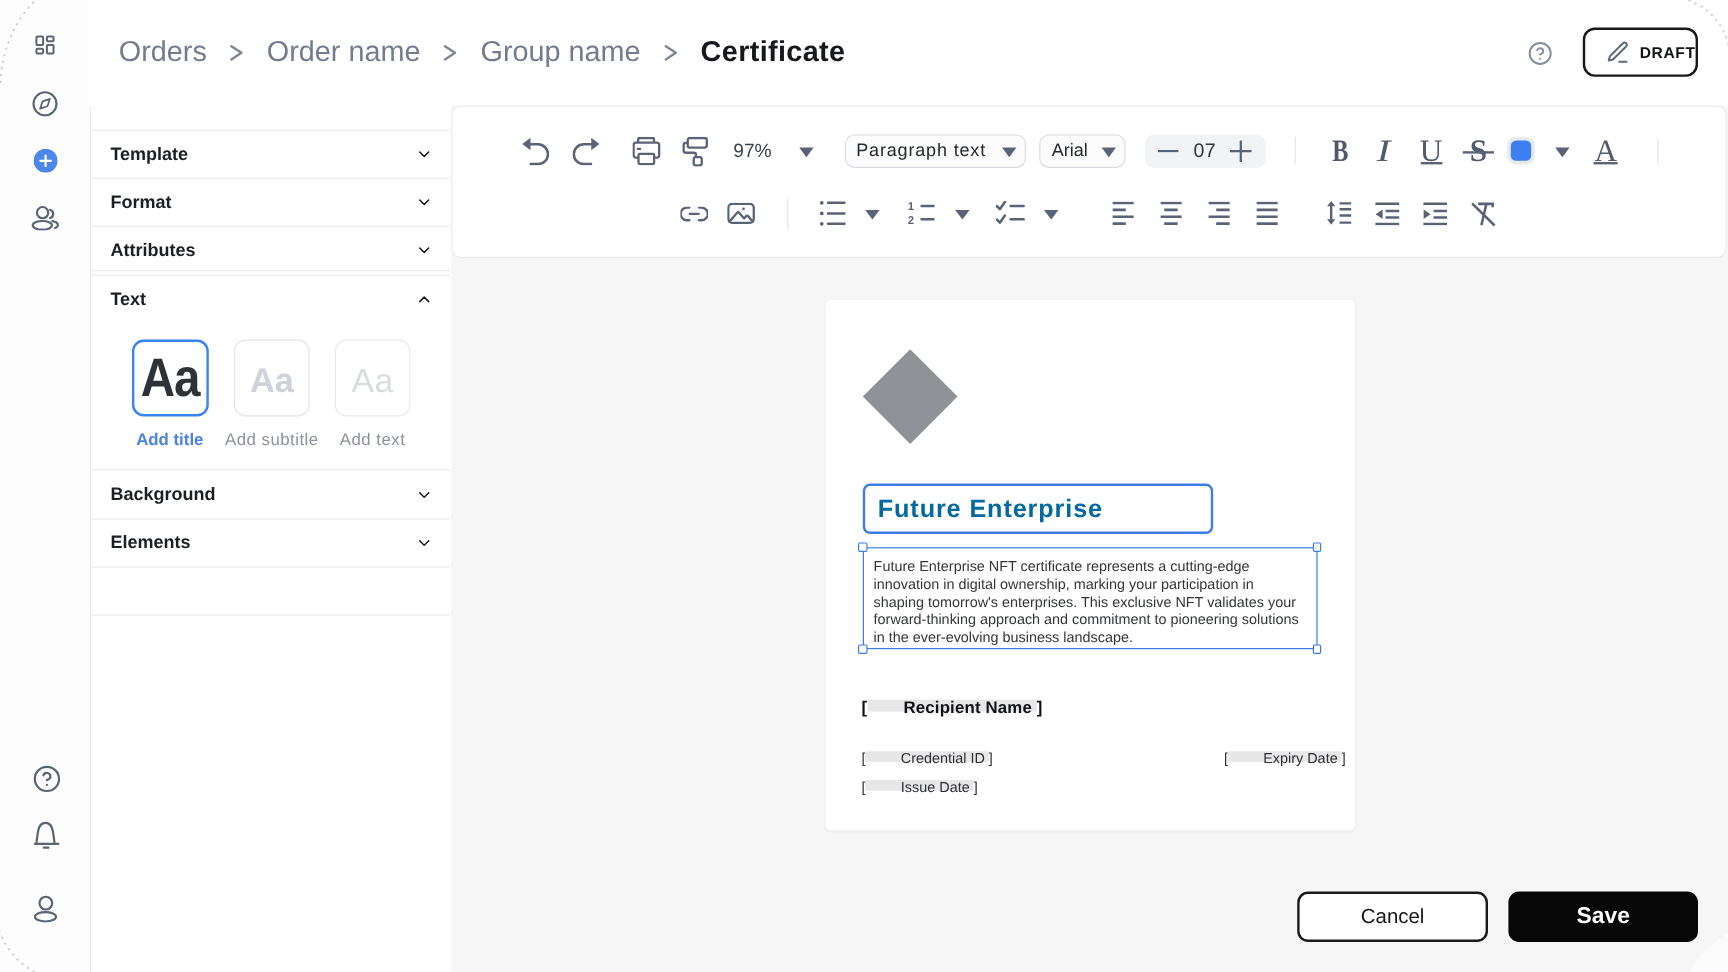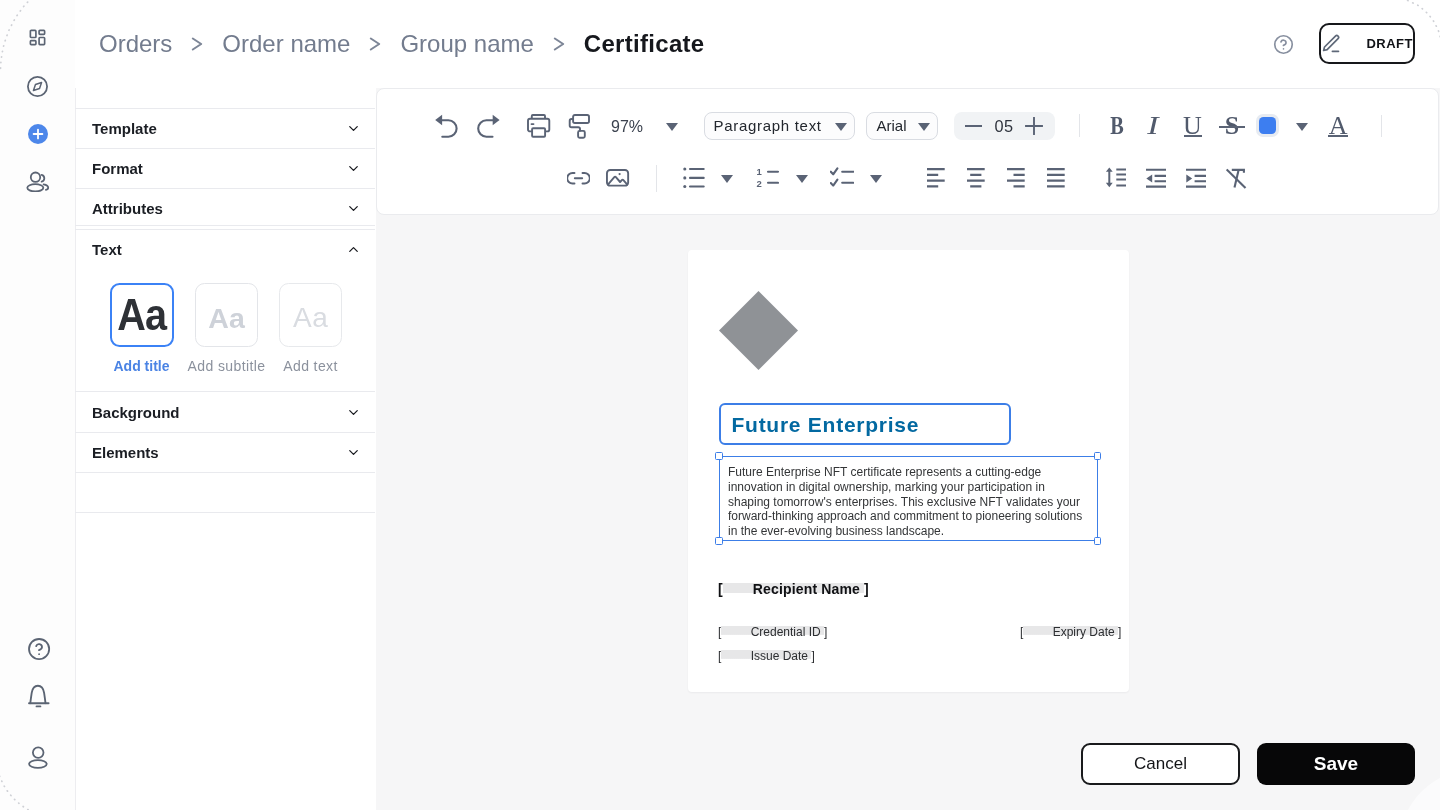--- a/index.html
+++ b/index.html
@@ -12,21 +12,21 @@
   #rail { left:0; top:0; width:75px; height:810px; background:#fdfdfd; }
   .rail-ic { position:absolute; left:0; width:75px; display:flex; justify-content:center; }
 
   
   #crumbs { left:99px; top:0; height:88px; display:flex; align-items:center; gap:19px;
             font-size:24px; color:#737c8e; }
   #crumbs .cur { color:#16181d; font-weight:700; letter-spacing:.3px; }
 
   #draftbtn { left:1319px; top:23px; width:96px; height:41px; border:2px solid #17181b;
               border-radius:10px; background:#fff; display:flex; align-items:center;
-              justify-content:space-between; gap:7px; }
+              justify-content:flex-end; gap:7px; }
   #draftbtn span { font-size:13px; font-weight:700; color:#111317; letter-spacing:.5px; }
 
   
   #panel { left:75px; top:88px; width:300px; height:722px; background:#fff;
            border-left:1px solid #ededf0; }
   .prow { position:absolute; left:0; width:300px; height:40px; display:flex;
           align-items:center; justify-content:space-between; padding:0 14px 0 17px;
           font-size:15px; font-weight:700; color:#1b1e24; }
   .pline { position:absolute; left:75px; width:300px; height:1px; background:#e9eaee; }
 
@@ -253,21 +253,21 @@
     <div class="ticon" style="left:611px;top:118px;font-size:16px;color:#3b424f;">97%</div>
     <div class="caret abs" style="left:665.5px;top:123px"></div>
     <div class="pill" style="left:703.5px;width:151px;padding-left:9px;letter-spacing:.7px">Paragraph text</div>
     <div class="caret abs" style="left:834.75px;top:122.5px"></div>
     <div class="pill" style="left:866px;width:72px;padding-left:9.5px">Arial</div>
     <div class="caret abs" style="left:917.75px;top:122.5px"></div>
     <div class="pill" style="left:954px;width:101px;background:#f1f3f5;border:none"></div>
     <svg class="abs" style="left:965px;top:124.5px" width="17" height="2">
         <path d="M0 1h17" stroke="#5a6375" stroke-width="1.9" stroke-linecap="round"></path>
       </svg>
-    <div class="ticon" style="left:988px;top:117px;width:32px;font-size:16.3px;color:#2e333d;letter-spacing:.4px;justify-content:center">05</div>
+    <div class="ticon" style="left:988px;top:117px;width:32px;font-size:16.3px;color:#2e333d;letter-spacing:.4px;justify-content:center">07</div>
     <svg class="abs" style="left:1025px;top:116.5px" width="18" height="18">
         <path d="M9 0.5v17M0.5 9h17" stroke="#5a6375" stroke-width="1.9" stroke-linecap="round"></path>
       </svg>
     <div class="tdiv" style="left:1079px;top:114px;height:23px"></div>
     <div class="serifbtn" style="left:1105.3px;top:110.5px;width:24px;font-weight:700;transform:scaleX(.78)">B</div>
     <div class="serifbtn" style="left:1141.2px;top:110.5px;width:24px;font-style:italic;transform:scaleX(1.3)">I</div>
     <div class="serifbtn" style="left:1180.5px;top:110.5px;width:24px">U</div>
     <div class="serifbtn" style="left:1220px;top:110.5px;width:24px;font-weight:700">S</div>
     <div class="abs" style="left:1184px;top:134.8px;width:18.2px;height:1.9px;background:#5a6375"></div>
     <div class="abs" style="left:1219px;top:125.7px;width:26.4px;height:1.9px;background:#5a6375"></div>

